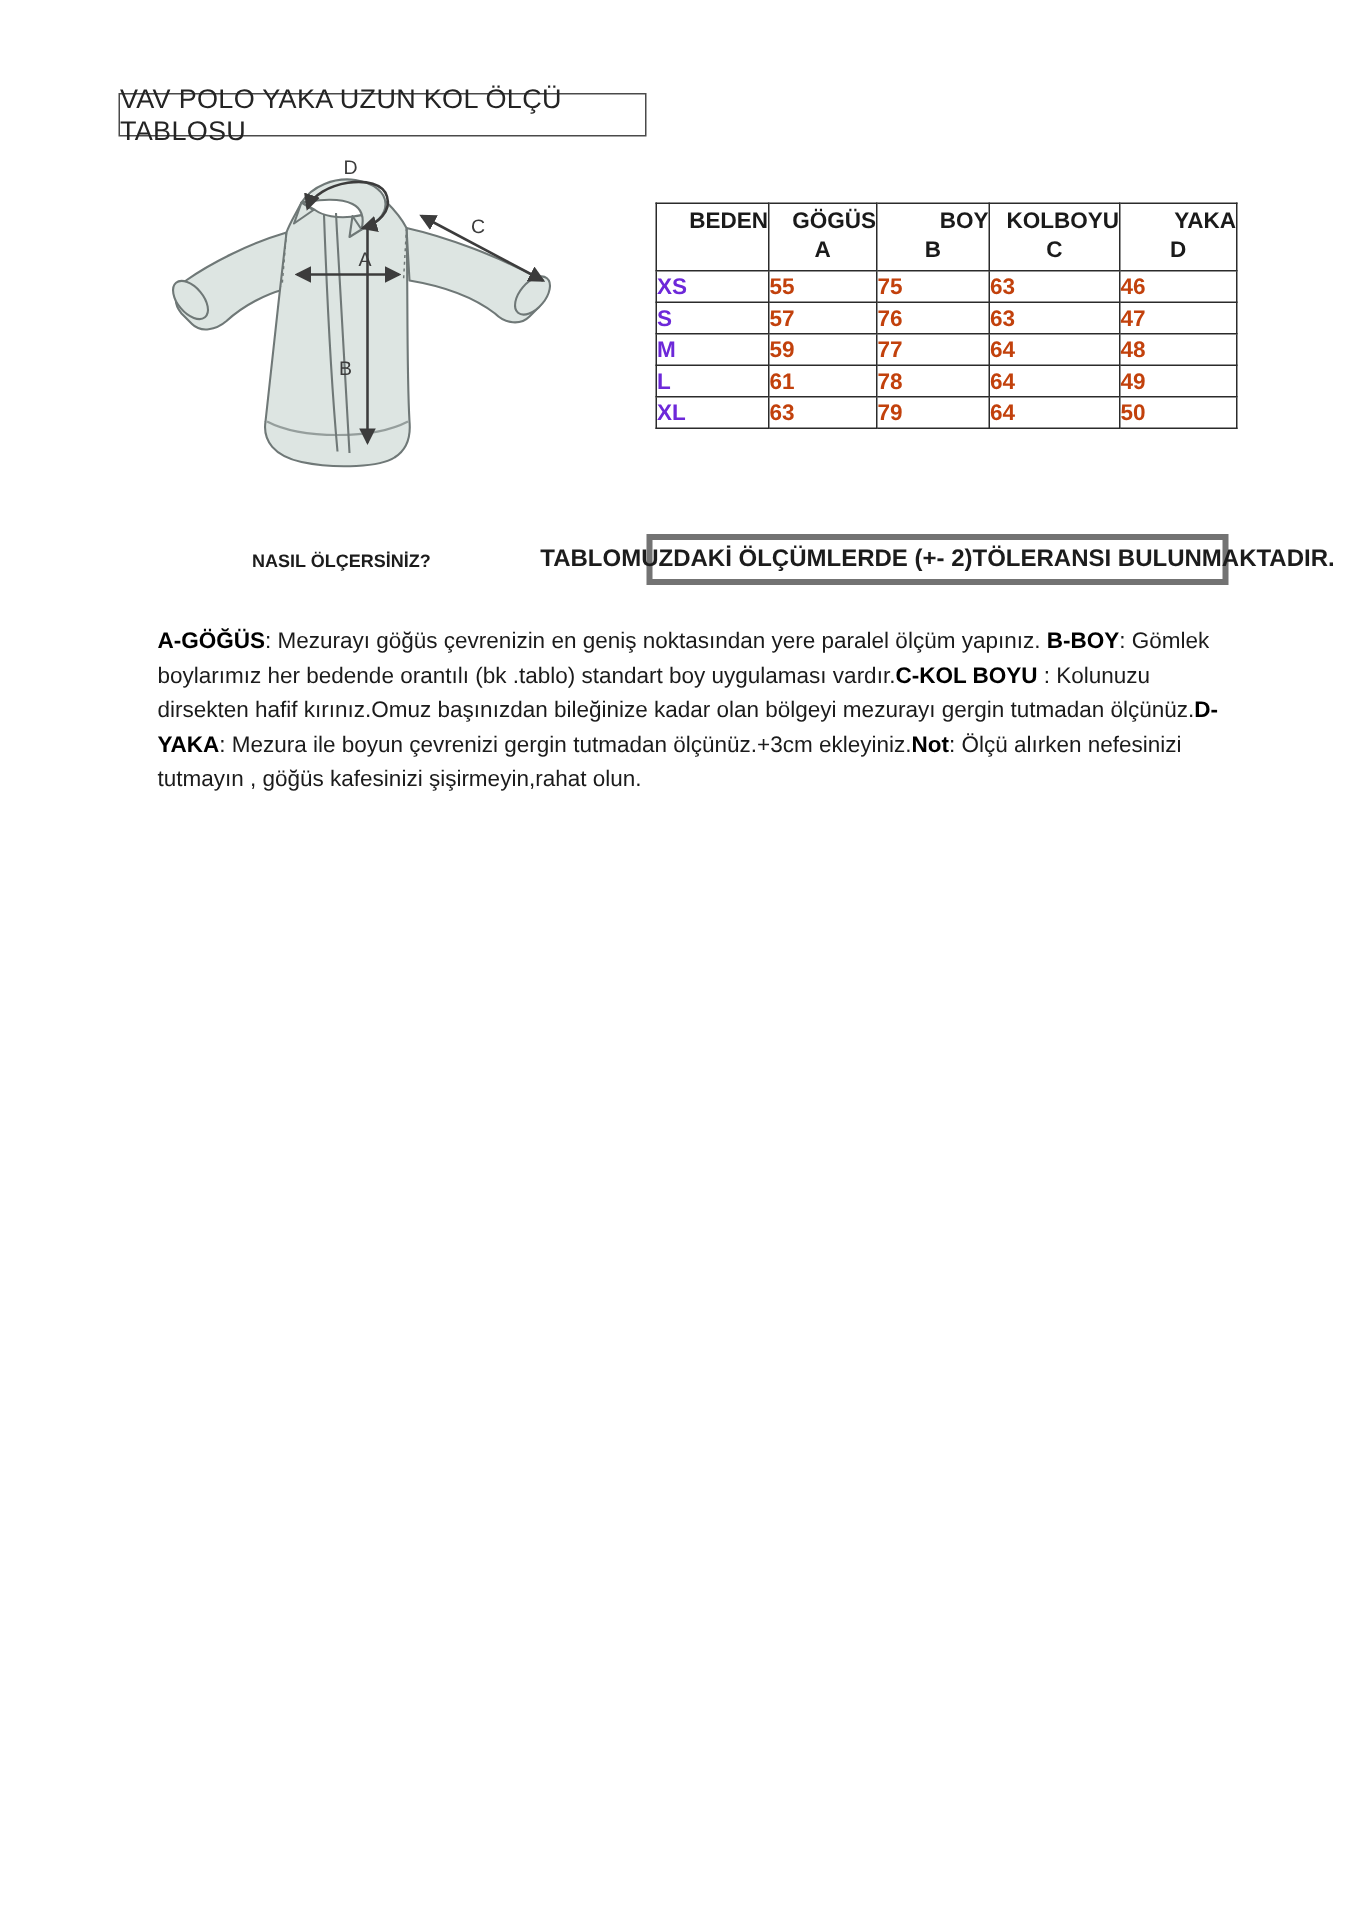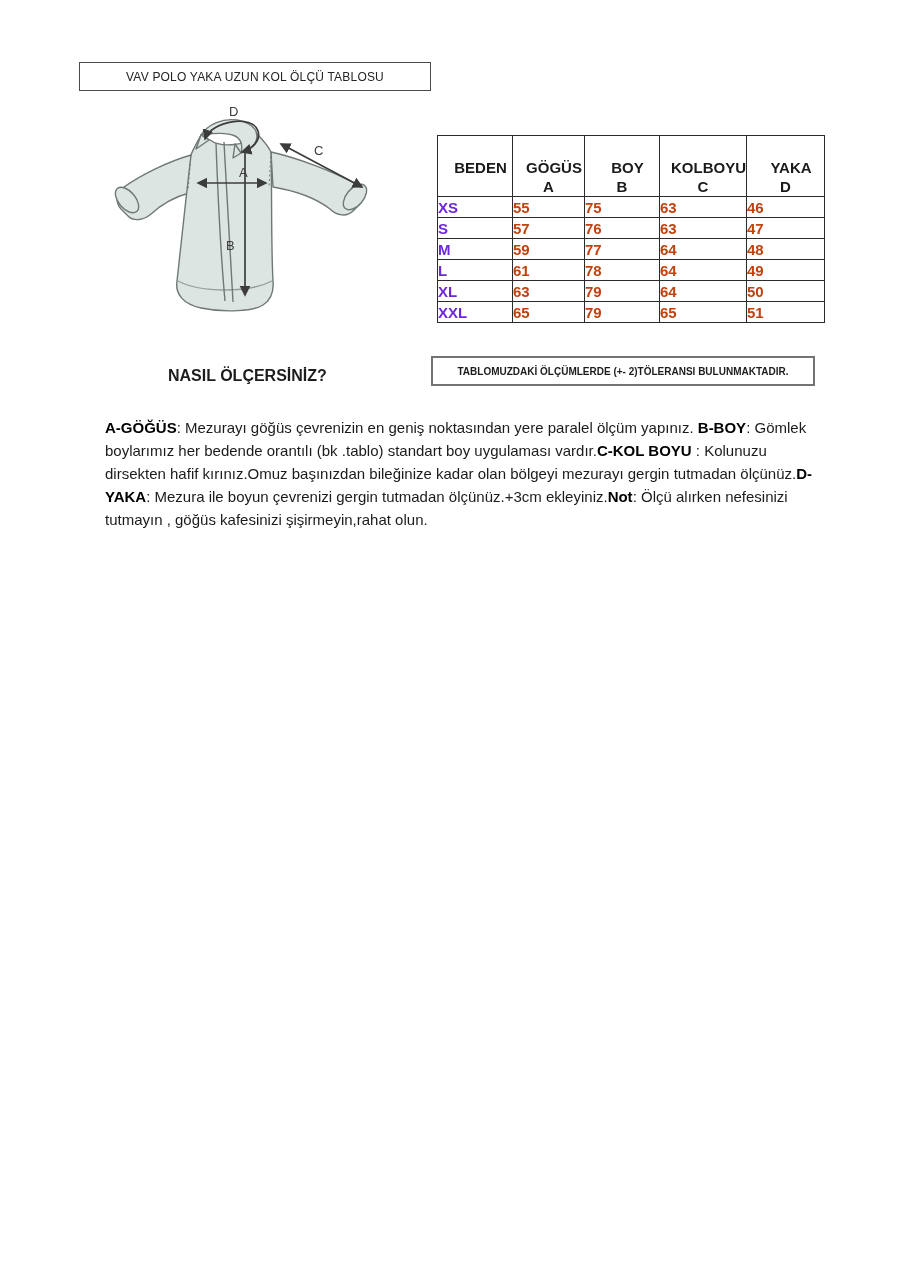--- a/index.html
+++ b/index.html
@@ -10,55 +10,55 @@
     overflow: hidden;
   }
   .page { position: absolute; inset: 0; background: #fff; }
 
   
   .title-box {
     position: absolute; left: 79px; top: 62px;
     width: 350px; height: 27px;
     border: 1px solid #4a4a4a;
     display: flex; align-items: center; justify-content: center;
-    font-size: 12px; color: #242424; letter-spacing: 0.2px;
+    font-size: 18px; color: #242424; letter-spacing: 0.2px;
   }
 
   
   .diagram { position: absolute; left: 105px; top: 95px; width: 290px; height: 240px; }
 
   
   table.size-table {
     position: absolute; left: 437px; top: 135px;
     border-collapse: collapse; table-layout: fixed;
   }
   table.size-table th, table.size-table td {
     border: 1.5px solid #2b2b2b;
     font-size: 15px; line-height: 19px;
     padding: 0;
   }
   table.size-table th { height: 42px; vertical-align: top; font-weight: bold; padding-top: 2px; }
-  .col-label { text-align: center; padding-left: 11px; white-space: nowrap; margin-top: 20px; }
+  .col-label { text-align: right; padding-left: 11px; white-space: nowrap; }
   .col-sub   { text-align: center; }
   td.size-cell { height: 20px; font-weight: bold; color: #6d28d9; padding-left: 11px; }
   td.value-cell { height: 20px; font-weight: bold; color: #c2410c; padding-left: 11px; }
 
   
   .how-heading {
     position: absolute; left: 168px; top: 367px;
-    font-size: 16px; font-weight: bold; color: #1c1c1c;
+    font-size: 12px; font-weight: bold; color: #1c1c1c;
   }
 
   
   .tolerance-box {
     position: absolute; left: 431px; top: 356px;
     width: 380px; height: 26px;
-    border: 2px solid #737373;
+    border: 4px solid #737373;
     display: flex; align-items: center; justify-content: center;
-    font-size: 10px; font-weight: bold; color: #1c1c1c;
+    font-size: 16px; font-weight: bold; color: #1c1c1c;
     white-space: nowrap;
   }
 
   
   .instructions {
     position: absolute; left: 105px; top: 401px;
     width: 716px;
     font-size: 15px; line-height: 23px; color: #1b1b1b;
     text-align: left;
   }
@@ -191,27 +191,20 @@
     </tr>
 
     <tr>
       <td class="size-cell">XL</td>
       <td class="value-cell">63</td>
       <td class="value-cell">79</td>
       <td class="value-cell">64</td>
       <td class="value-cell">50</td>
     </tr>
 
-    <tr>
-      <td class="size-cell">XXL</td>
-      <td class="value-cell">65</td>
-      <td class="value-cell">79</td>
-      <td class="value-cell">65</td>
-      <td class="value-cell">51</td>
-    </tr>
 
   </tbody>
   </table>
 
   <div class="how-heading">NASIL ÖLÇERSİNİZ?</div>
 
   <div class="tolerance-box">
     <span>TABLOMUZDAKİ ÖLÇÜMLERDE (+- 2)TÖLERANSI BULUNMAKTADIR.</span>
   </div>
 

